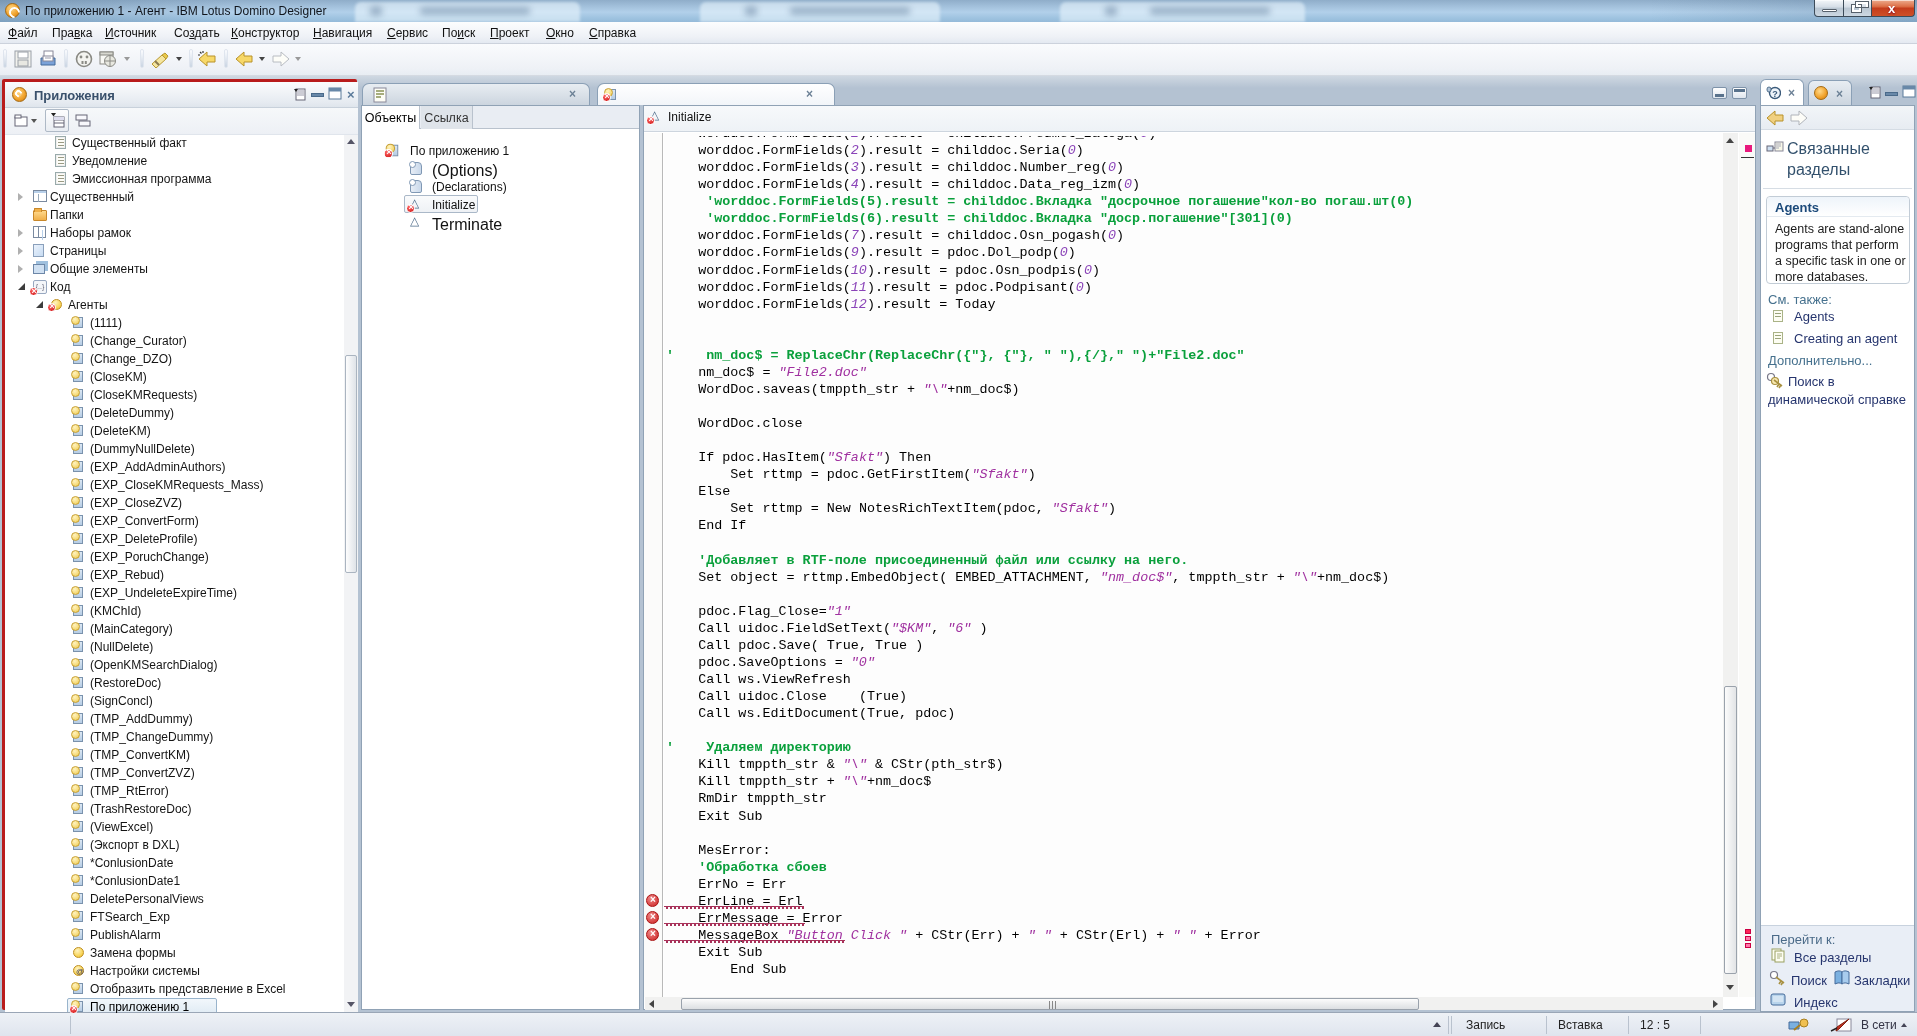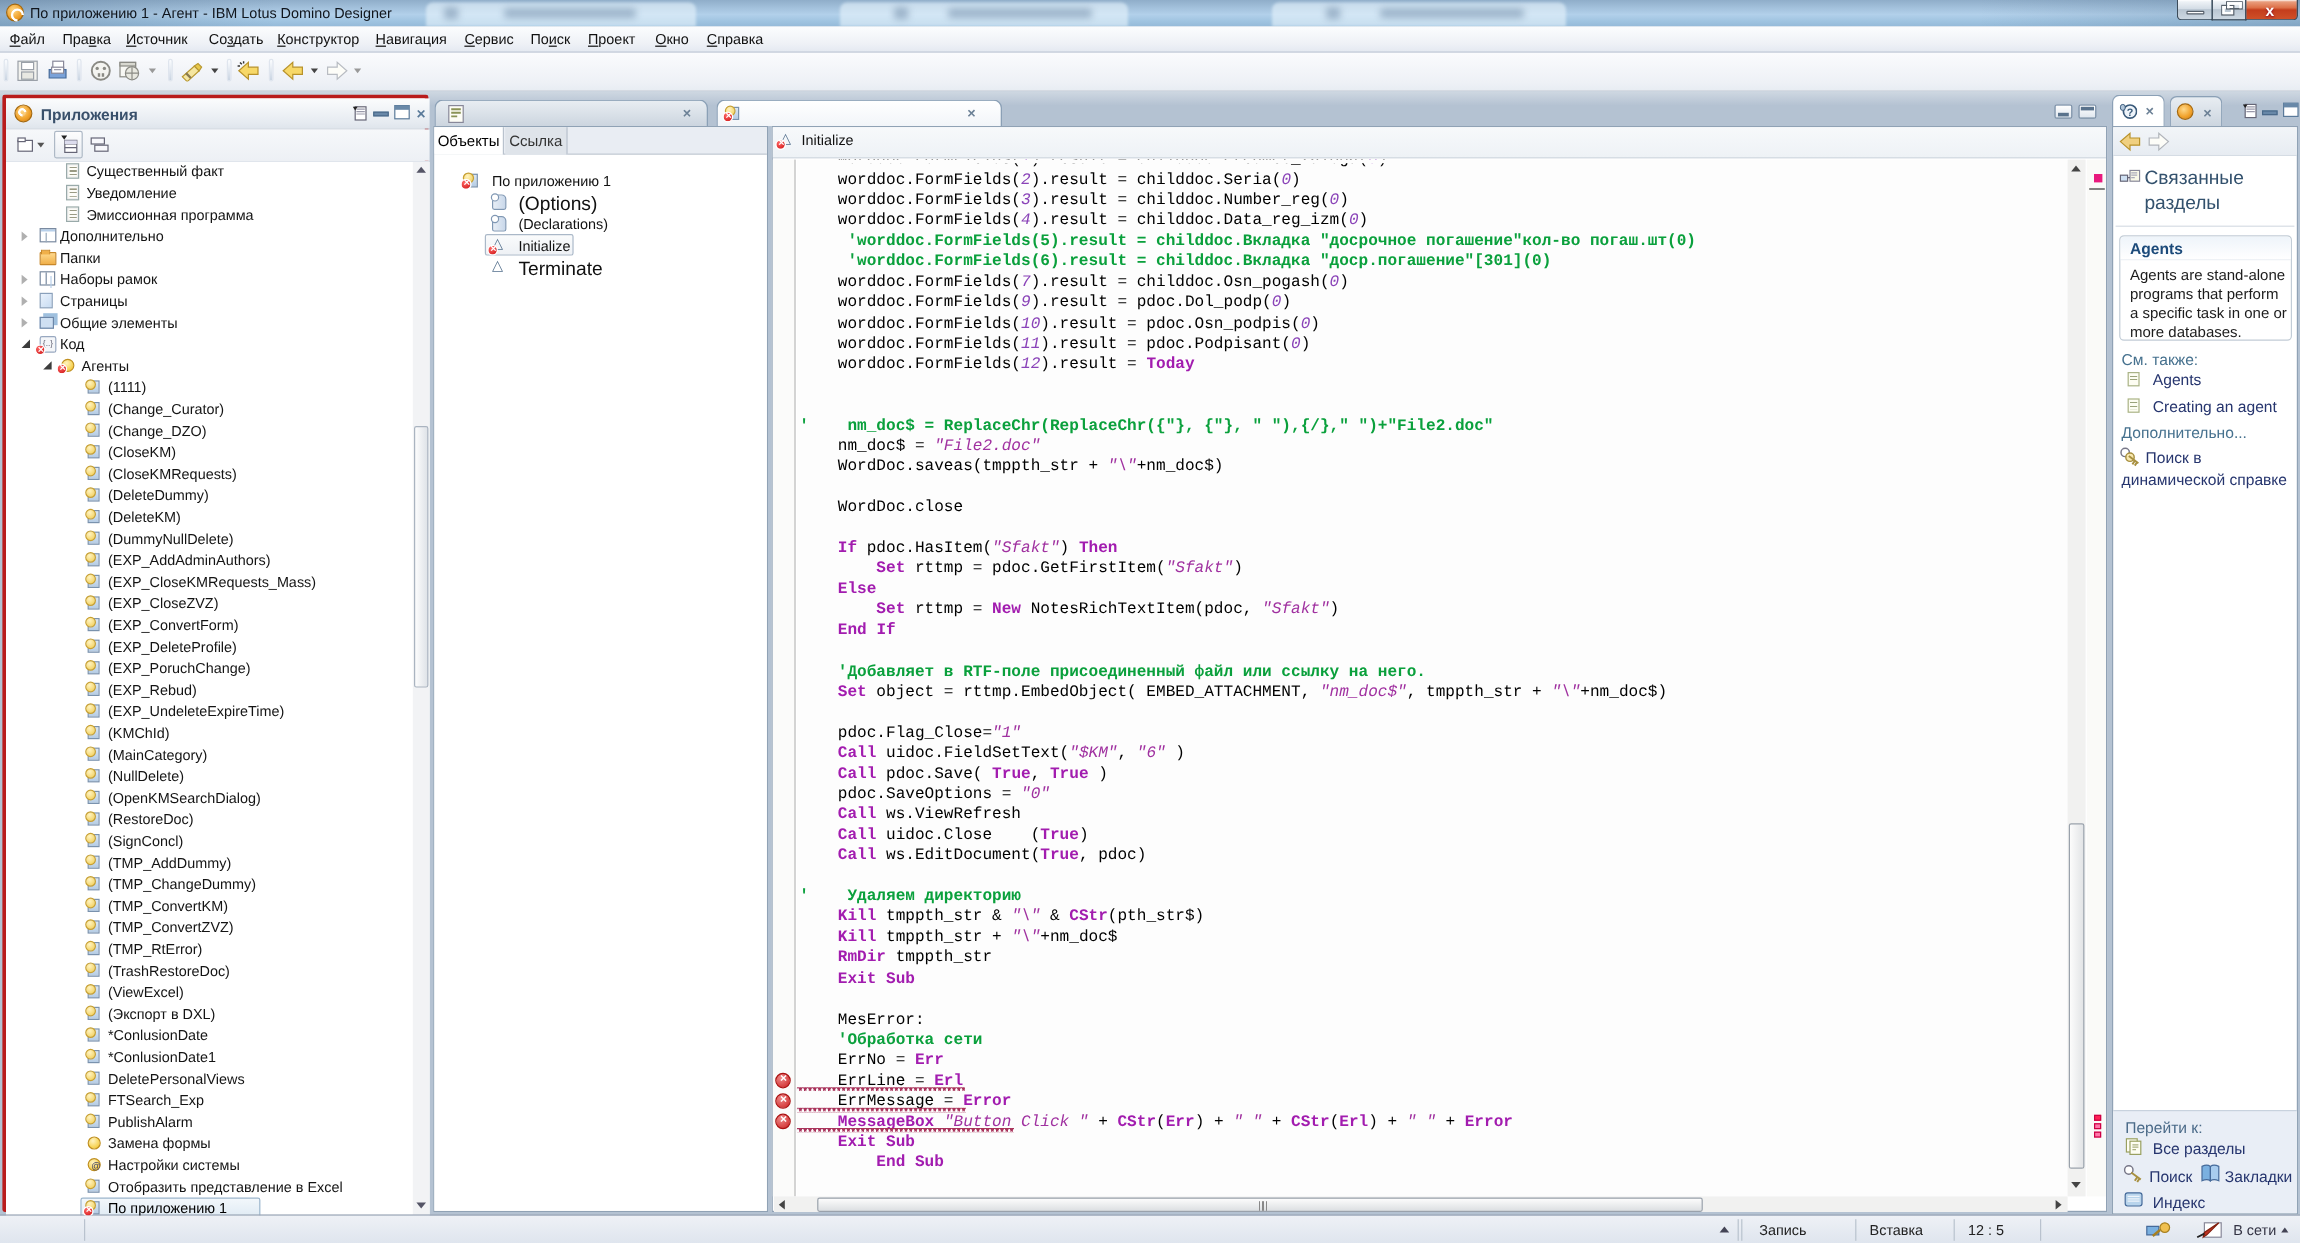--- a/index.html
+++ b/index.html
@@ -98,21 +98,21 @@
 .oselbox {position:absolute;left:42px;top:-1px;width:74px;height:18px;border:1px solid #aab8c8;border-radius:2px;background:linear-gradient(180deg,#fafbfc,#eef1f5)}
 
 #edit {position:absolute;left:643px;top:105px;width:1113px;height:905px;background:#fff;border:1px solid #90a2b5}
 #edhead {position:absolute;left:0;top:0;width:1111px;height:26px;background:linear-gradient(180deg,#f7f9fb,#eef2f6);border-bottom:1px solid #cdd5de}
 #edhead .tx {position:absolute;left:24px;top:4px;font-size:12px;color:#111}
 #gutter {position:absolute;left:0;top:27px;width:19px;height:864px;background:#fbfbfa;border-right:1px solid #b9b9b9}
 .eicon {position:absolute;left:2px;width:13px;height:13px;border-radius:50%;background:radial-gradient(circle at 35% 30%,#e88,#c22);border:1px solid #a11}
 .eicon:after {content:"×";position:absolute;left:3px;top:-1.5px;color:#fff;font-size:10px;font-weight:bold}
 #codeclip {position:absolute;left:20px;top:27px;width:1059px;height:864px;overflow:hidden;background:#fdfdfd}
 #code {position:absolute;left:2px;top:-8px;font-family:"Liberation Mono",monospace;font-size:13.4px;line-height:17.06px;white-space:pre;color:#000}
-#code i.k {color:#a21caf;font-weight:bold;font-style:normal}
+#code i.k {color:#000000;font-weight:normal;font-style:normal}
 #code i.s {color:#a031a0;font-style:italic}
 #code i.n {color:#8a43b8;font-style:italic}
 #code i.c {color:#0aa03c;font-weight:bold;font-style:normal}
 .sqg {position:absolute;height:4px;background-image:linear-gradient(45deg,transparent 58%,#a8325a 58%,#a8325a 88%,transparent 88%),linear-gradient(-45deg,transparent 58%,#a8325a 58%,#a8325a 88%,transparent 88%);background-size:4px 4px;background-position:0 0,2px 0}
 
 #evsb {position:absolute;left:1079px;top:27px;width:15px;height:864px;background:#f1f1f0}
 #evsb .th {position:absolute;left:1px;top:553px;width:13px;height:288px;background:linear-gradient(90deg,#fcfcfc,#e2e4e6);border:1px solid #9aa2ac;border-radius:2px}
 #ruler {position:absolute;left:1095px;top:27px;width:16px;height:864px;background:#fafaf8}
 
 #ehsb {position:absolute;left:1px;top:891px;width:1078px;height:13px;background:#f1f1f0}
@@ -271,21 +271,21 @@
         <span style="position:absolute;left:50px;top:2px"><span class="ic icdoc"></span></span>
         <span class="tt" style="left:67px">Уведомление</span>
       </div>
 <div class="trow" style="top:35px">
         <span style="position:absolute;left:50px;top:2px"><span class="ic icdoc"></span></span>
         <span class="tt" style="left:67px">Эмиссионная программа</span>
       </div>
 <div class="trow" style="top:53px">
         <span class="arr arc" style="left:13px"></span>
         <span style="position:absolute;left:28px;top:2px"><span class="ic icview"></span></span>
-        <span class="tt" style="left:45px">Дополнительно</span>
+        <span class="tt" style="left:45px">Существенный</span>
       </div>
 <div class="trow" style="top:71px">
         <span style="position:absolute;left:28px;top:2px"><span class="ic icfolder"></span></span>
         <span class="tt" style="left:45px">Папки</span>
       </div>
 <div class="trow" style="top:89px">
         <span class="arr arc" style="left:13px"></span>
         <span style="position:absolute;left:28px;top:2px"><span class="ic icframe"></span></span>
         <span class="tt" style="left:45px">Наборы рамок</span>
       </div>
@@ -569,21 +569,21 @@
     <i class="k">Call</i> uidoc.Close    (<i class="k">True</i>)
     <i class="k">Call</i> ws.EditDocument(<i class="k">True</i>, pdoc)
 
 <i class="c">'    Удаляем директорию</i>
     <i class="k">Kill</i> tmppth_str &amp; <i class="s">"\"</i> &amp; <i class="k">CStr</i>(pth_str$)
     <i class="k">Kill</i> tmppth_str + <i class="s">"\"</i>+nm_doc$
     <i class="k">RmDir</i> tmppth_str
     <i class="k">Exit</i> <i class="k">Sub</i>
 
     MesError:
-<i class="c">    'Обработка сети</i>
+<i class="c">    'Обработка сбоев</i>
     ErrNo = <i class="k">Err</i>
     ErrLine = <i class="k">Erl</i>
     ErrMessage = <i class="k">Error</i>
     <i class="k">MessageBox</i> <i class="s">"Button Click "</i> + <i class="k">CStr</i>(<i class="k">Err</i>) + <i class="s">" "</i> + <i class="k">CStr</i>(<i class="k">Erl</i>) + <i class="s">" "</i> + <i class="k">Error</i>
     <i class="k">Exit</i> <i class="k">Sub</i>
         <i class="k">End</i> <i class="k">Sub</i></pre>
    <div class="sqg" style="left:0px;top:773px;width:140px"></div>
    <div class="sqg" style="left:0px;top:790px;width:141px"></div>
    <div class="sqg" style="left:0px;top:807px;width:181px"></div>
  </div>

